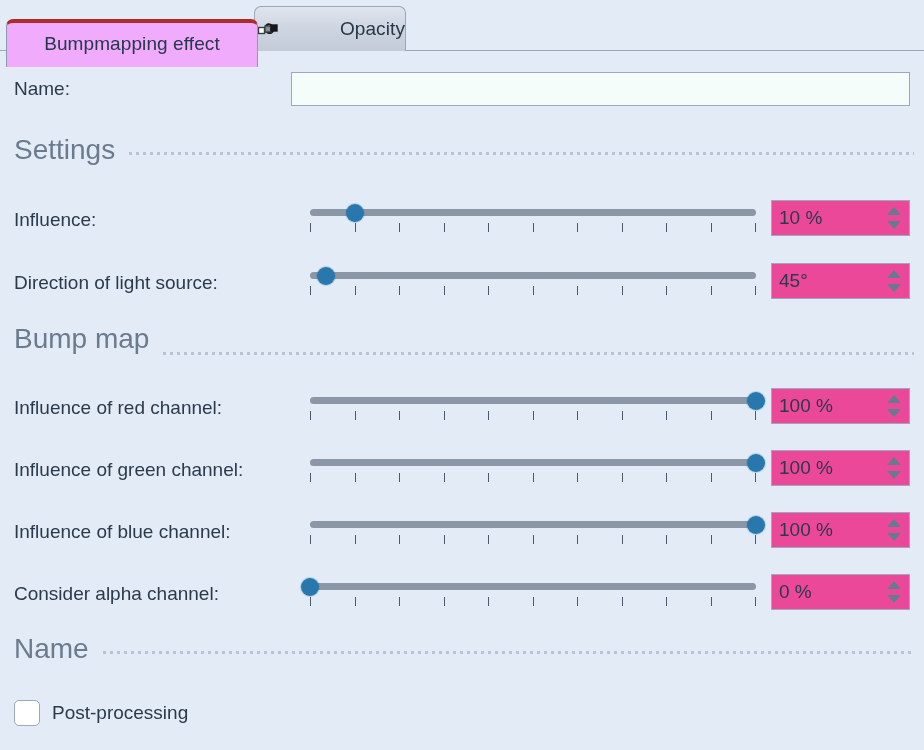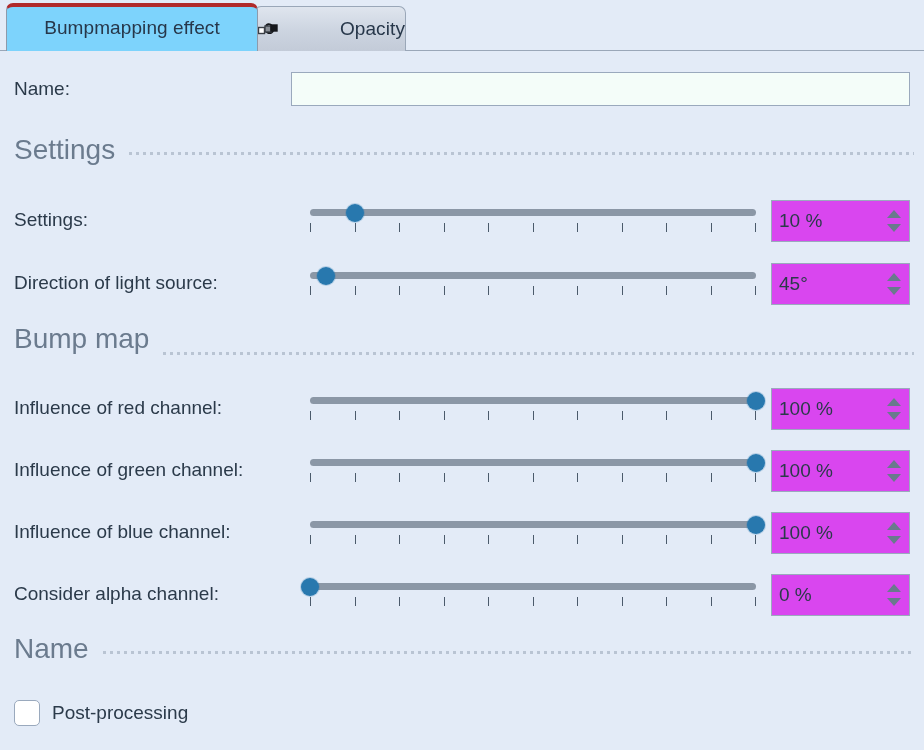--- a/index.html
+++ b/index.html
@@ -42,27 +42,28 @@
     justify-content: center;
     gap: 9px;
     font-size: 19px;
     letter-spacing: 0.1px;
     border-top-left-radius: 7px;
     border-top-right-radius: 7px;
   }
   .tab.active {
     left: 6px;
     width: 252px;
-    background: #7dd3fc;
+    background: #f0abfc;
     border: 1px solid #8d9aab;
     border-bottom: none;
     border-top: 4px solid #b02a2a;
     padding-bottom: 2px;
     color: #27374a;
     z-index: 3;
+    margin-top: 16px;
   }
   .tab.inactive {
     left: 254px;
     width: 152px;
     top: 6px;
     height: 45px;
     background: linear-gradient(to bottom, #dfe5ee 0%, #ccd4e0 55%, #c3cbd8 100%);
     border: 1px solid #9aa7b8;
     border-bottom: none;
     color: #27374a;
@@ -184,23 +185,23 @@
     width: 1px;
     height: 9px;
     background: #4b5a6b;
   }
 
   
   .spinbox {
     position: absolute;
     left: 771px;
     width: 139px;
-    height: 42px;
+    height: 36px;
     box-sizing: border-box;
-    background: #d946ef;
+    background: #ec4899;
     border: 1px solid #9aa9bd;
     display: flex;
     align-items: center;
   }
   .spin-value {
     flex: 1 1 auto;
     padding-left: 7px;
     font-size: 19px;
     color: #2b3a4a;
     white-space: nowrap;
@@ -278,21 +279,21 @@
     <span class="field-label">Name:</span>
     <input class="name-input" type="text" value="" style="">
   </div>
 
   <div class="section" style="top:82px; height:34px;">
     <span class="section-title">Settings</span>
     <span class="section-rule"></span>
   </div>
 
   <div class="row" style="top:146px; height:46px;">
-    <span class="field-label">Settings:</span>
+    <span class="field-label">Influence:</span>
     <div class="slider">
       <div class="slider-track"></div>
       <div class="slider-handle" style="left: 44.6px;"></div>
       <div class="slider-ticks">
           <i style="left: 0px;"></i>
           <i style="left: 45px;"></i>
           <i style="left: 89px;"></i>
           <i style="left: 134px;"></i>
           <i style="left: 178px;"></i>
           <i style="left: 223px;"></i>

